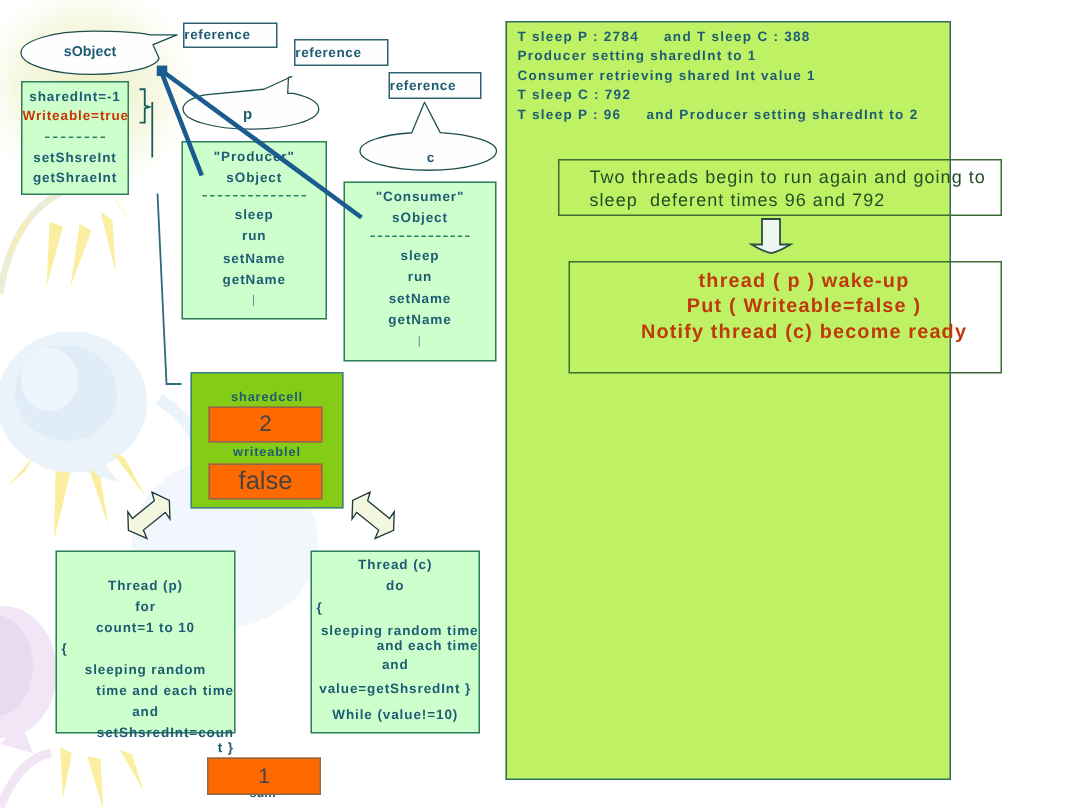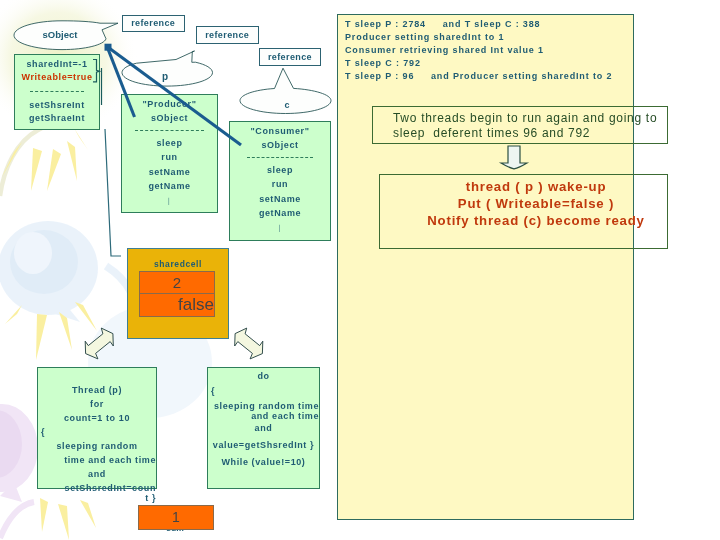--- a/index.html
+++ b/index.html
@@ -6,70 +6,70 @@
   html,body{margin:0;padding:0;}
   body{width:720px;height:540px;overflow:hidden;background:#ffffff;
        font-family:"Liberation Sans",sans-serif;-webkit-font-smoothing:antialiased;}
   #slide{position:relative;width:720px;height:540px;overflow:hidden;background:#fff;}
   svg{position:absolute;left:0;top:0;}
   .t{position:absolute;white-space:nowrap;color:#1F5C73;font-weight:bold;
      font-family:"Liberation Sans",sans-serif;text-align:center;}
   .box{position:absolute;box-sizing:border-box;color:#1F5C73;font-weight:bold;
        text-align:center;font-family:"Liberation Sans",sans-serif;}
   .ref{border:1.1px solid #2C6272;background:#FDFEFD;font-size:9px;
-       display:flex;align-items:center;justify-content:center;letter-spacing:.4px;
+       display:flex;align-items:center;letter-spacing:.4px;
        padding-left:.4px;}
   .green{background:#CCFFCC;border:1px solid #2E7D5B;}
-  .white{background:#eab308;border:1px solid #3F7F93;}
+  .white{background:#84cc16;border:1px solid #3F7F93;}
   .ln{font-size:9px;line-height:13px;white-space:pre;letter-spacing:0.6px;}
   .ln.tight{line-height:11px;}
   .ln.lft{text-align:left;padding-left:3px;}
   .ln.sm{font-size:6px;line-height:9px;}
   .red{color:#CC3300;}
   .dash{height:0;border-top:1.6px dashed #2E7D5B;margin:5px 12px 5px 12px;}
   .celllabel{font-size:8.5px;line-height:11px;letter-spacing:0.6px;}
   .orange{background:#FF6A00;border:1px solid #8A6A4A;color:#444;
           font-family:"Liberation Sans",sans-serif;font-weight:normal;text-align:center;}
   #panel{position:absolute;left:337px;top:14px;width:297px;height:506px;
-         background:#fef9c3;border:1.4px solid #2E6B5E;box-sizing:border-box;}
+         background:#bef264;border:1.4px solid #2E6B5E;box-sizing:border-box;}
   #console{position:absolute;left:7px;top:3px;}
   .cl{font-size:9px;line-height:13.1px;color:#1F5C73;font-weight:bold;
       letter-spacing:0.85px;white-space:pre;font-family:"Liberation Sans",sans-serif;}
   #notebox{position:absolute;left:34px;top:91px;width:296px;height:38px;
            border:1.1px solid #3C6B33;box-sizing:border-box;padding:4px 0 0 20px;}
   .nl{font-size:12px;line-height:15.2px;color:#264C26;white-space:pre;
       letter-spacing:0.7px;font-family:"Liberation Sans",sans-serif;}
   #panelarrow{position:absolute;left:156px;top:130px;}
   #resultbox{position:absolute;left:41px;top:159px;width:289px;height:75px;
              border:1.1px solid #3C6B33;box-sizing:border-box;padding-top:4px;padding-left:25px;}
   .rl{font-size:13.2px;line-height:16.8px;color:#C0390D;font-weight:bold;
       letter-spacing:0.8px;text-align:center;white-space:pre;
       font-family:"Liberation Sans",sans-serif;}
   .diamond{color:#EE2200;font-size:14px;letter-spacing:0;
            display:inline-block;transform:translateY(1px) scaleX(1.15);}
   #ref1{left:121.5px;top:14.5px;width:63px;height:17px;}
   #ref2{left:195.5px;top:26px;width:63px;height:17.5px;}
   #ref3{left:258.5px;top:48px;width:62.5px;height:18px;}
-  #sharedbox{left:14px;top:54px;width:86px;height:76px;padding-top:3px;}
+  #sharedbox{left:14px;top:54px;width:72px;height:76px;padding-top:3px;}
   #sharedbox .dash{margin:6px 15px 7px 15px;}
   #sharedbox .ln{line-height:13.4px;}
   #prodbox{left:121px;top:94px;width:97px;height:119px;padding-top:2px;}
   #consbox{left:229px;top:121px;width:102px;height:120px;padding-top:2px;}
   #prodbox .ln,#consbox .ln{line-height:14.4px;}
   #prodbox .dash{margin:4px 13px 5px 13px;}
   #consbox .dash{margin:4px 17px 5px 17px;}
   #prodbox .ln.sm,#consbox .ln.sm{line-height:16px;}
   #cellbox{left:127px;top:248px;width:102px;height:91px;}
   #cellbox .orange{position:absolute;left:11px;width:74px;height:22px;
                    font-size:15px;line-height:21px;}
   #cellbox .celllabel{position:absolute;left:0;width:100%;}
   #cl1{top:10px;}
   #co1{top:22px;}
   #cl2{top:47px;}
-  #co2{top:44px;font-size:17px !important;text-align:right;}
+  #co2{top:60px;font-size:17px !important;}
   #thrp{left:37px;top:367px;width:120px;height:122px;padding-top:15px;}
   #thrc{left:207px;top:367px;width:113px;height:122px;padding-top:1px;}
   #thrp .ln,#thrc .ln{line-height:14.1px;}
   #thrp .ln.tight,#thrc .ln.tight{line-height:10.4px;text-align:right;}
   #thrp .ln.gap,#thrc .ln.gap{line-height:15.8px;}
   #thrp .ln.gap2,#thrc .ln.gap2{line-height:17.5px;}
   #sumlabel{left:175px;top:489px;font-size:8.5px;transform:translateX(-50%);margin-top:34px;}
   #sumbox{position:absolute;left:138px;top:505px;width:74px;height:23px;
           font-size:14px;line-height:22px;}
   #sobjlbl{left:60px;top:29px;font-size:9.5px;transform:translateX(-50%);}
@@ -239,20 +239,21 @@
   <div class="ln">count=1 to 10</div>
   <div class="ln lft">{</div>
   <div class="ln gap">sleeping random</div>
   <div class="ln tight">time and each time</div>
   <div class="ln gap2">and</div>
   <div class="ln tight">setShsredInt=coun</div>
   <div class="ln tight">t }</div>
 </div>
 
 <div class="box green" id="thrc">
+  <div class="ln">Thread (c)</div>
   <div class="ln">do</div>
   <div class="ln lft gap2">{</div>
   <div class="ln tight">sleeping random time</div>
   <div class="ln tight">and each time</div>
   <div class="ln gap">and</div>
   <div class="ln gap2">value=getShsredInt }</div>
   <div class="ln">While (value!=10)</div>
 </div>
 
 <div class="t" id="sumlabel">sum</div>

